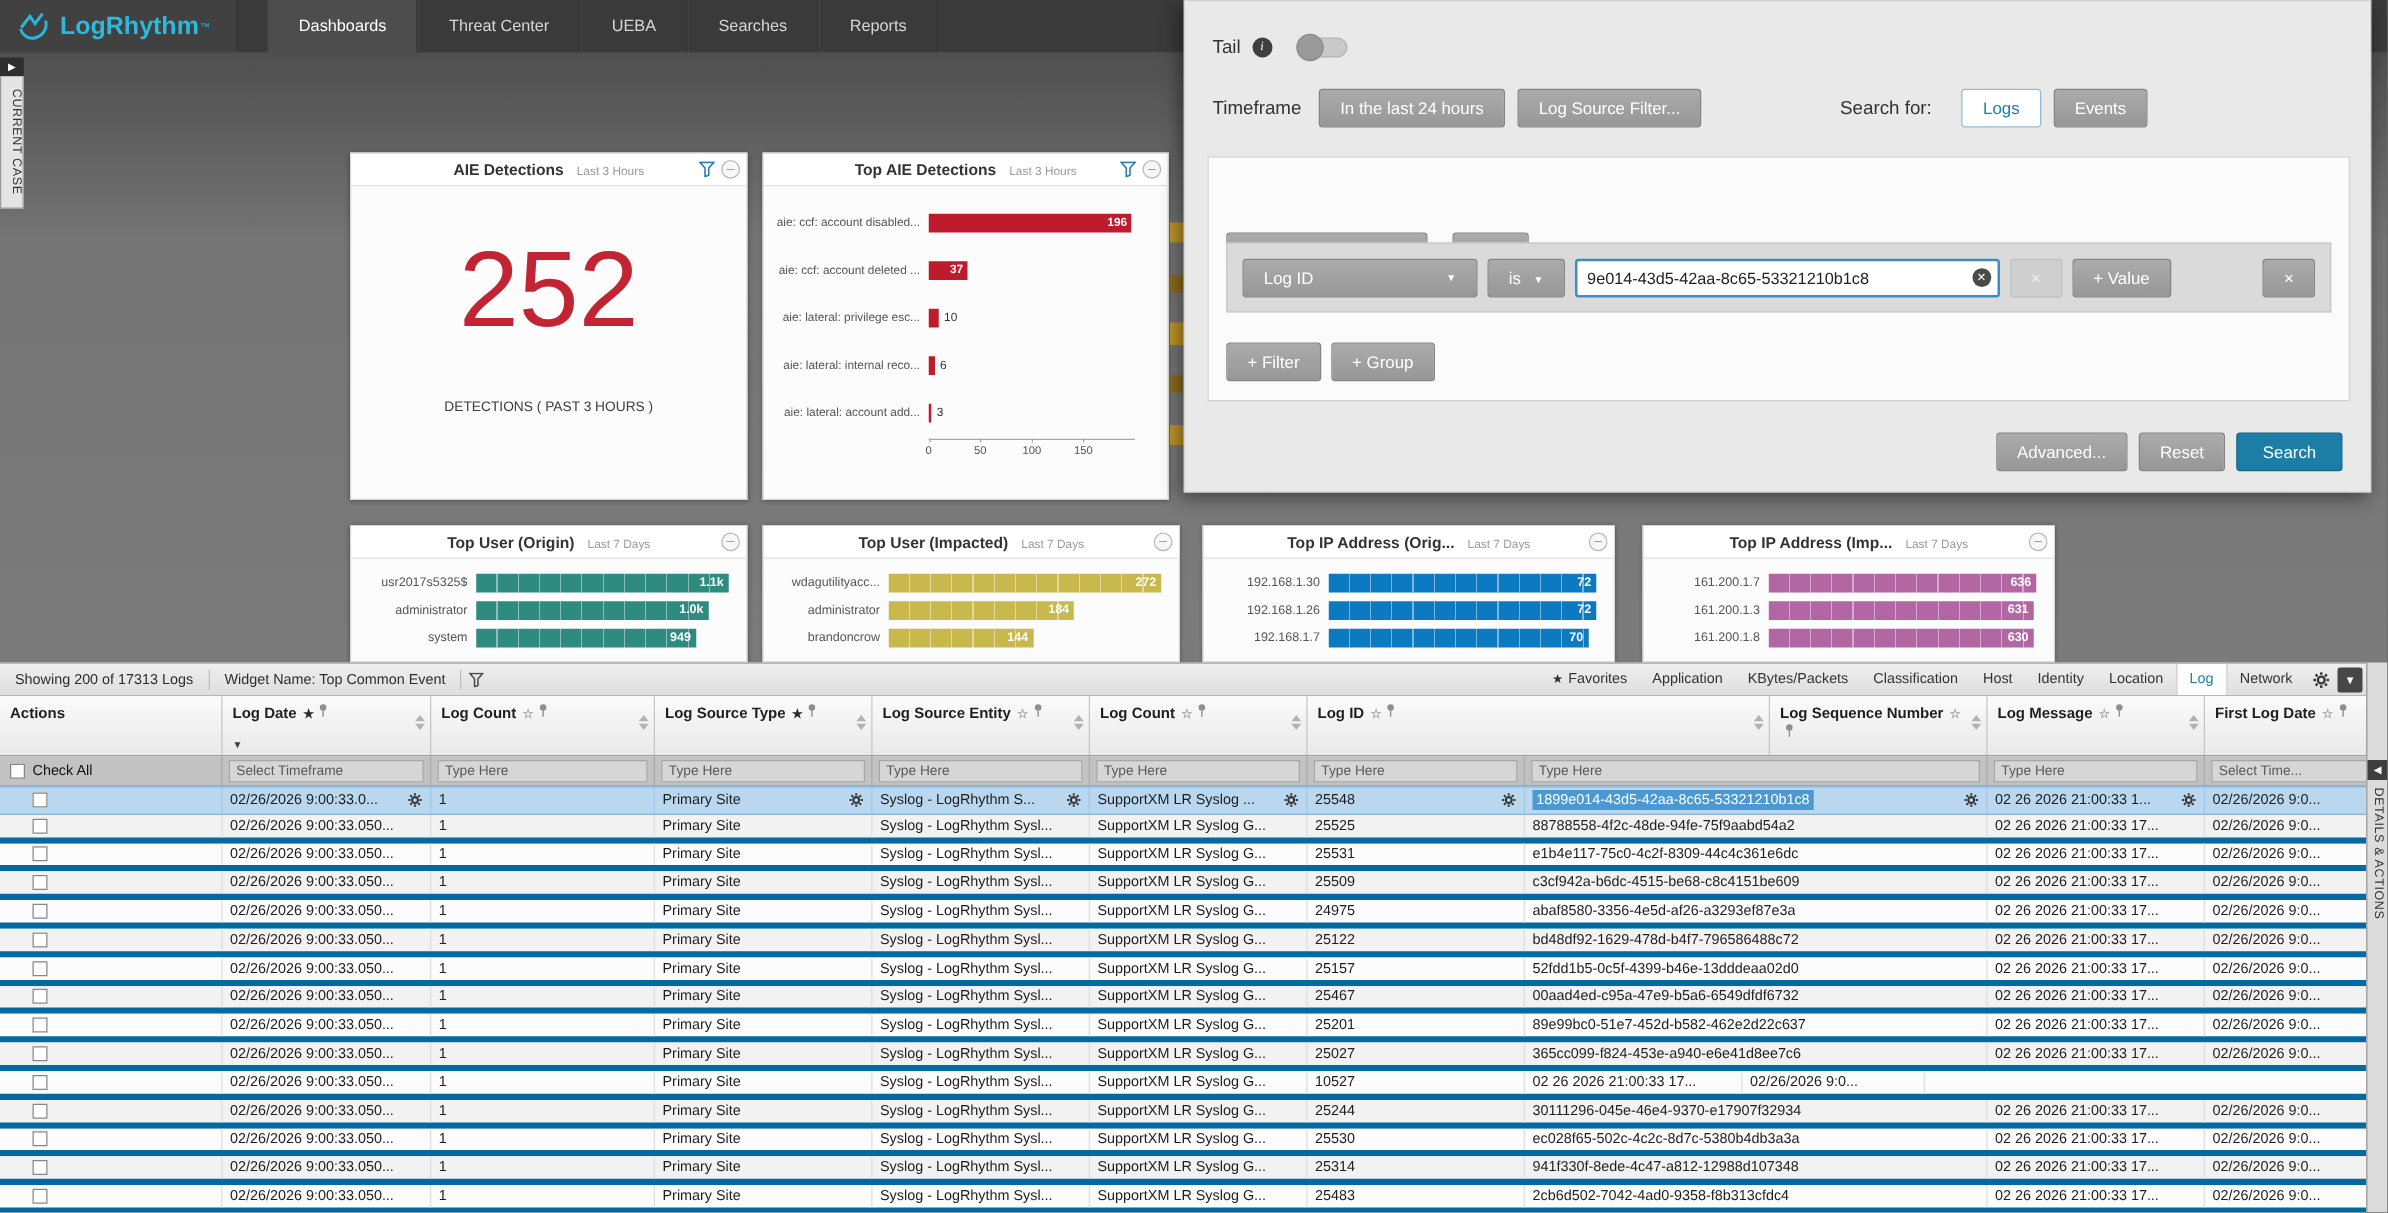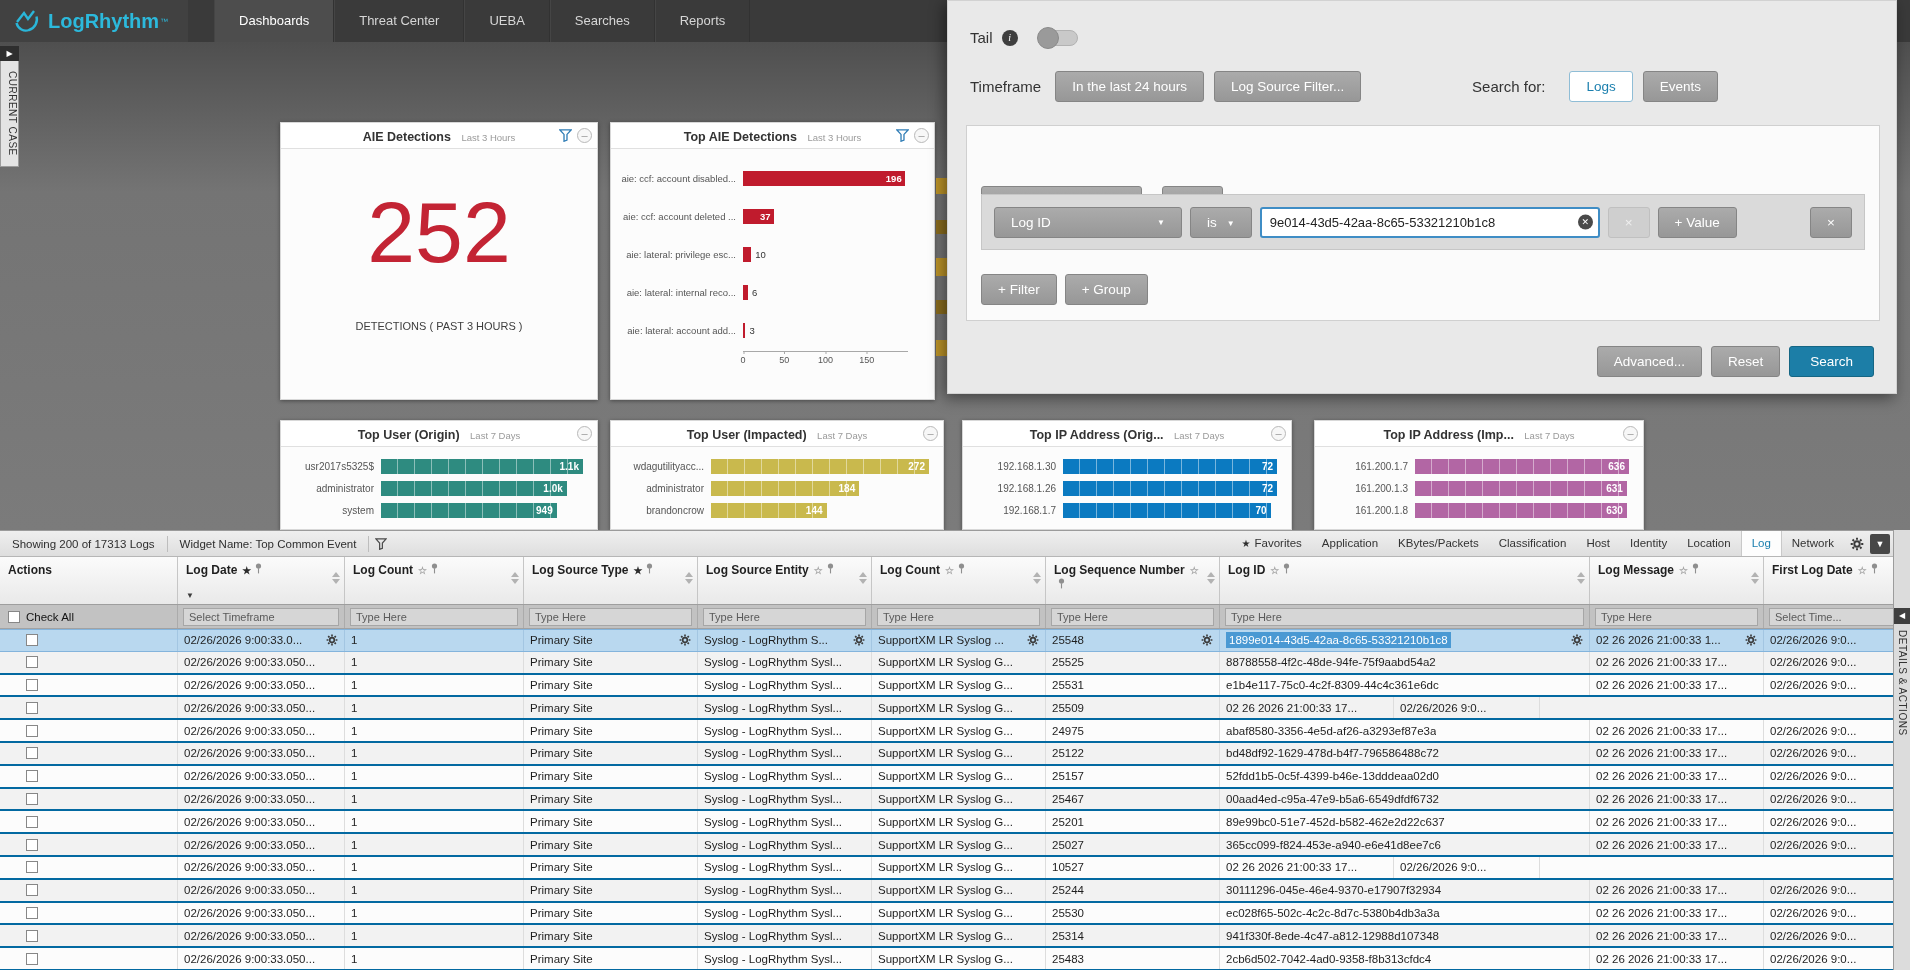--- a/index.html
+++ b/index.html
@@ -117,21 +117,21 @@
 .sorts{position:absolute;right:4px;top:15px;display:flex;flex-direction:column;gap:2px;}
 .su{width:0;height:0;border-left:4px solid transparent;border-right:4px solid transparent;border-bottom:5px solid #b2b2b2;display:block;}
 .sd{width:0;height:0;border-left:4px solid transparent;border-right:4px solid transparent;border-top:5px solid #b2b2b2;display:block;}
 .sortdesc{position:absolute;left:8px;bottom:3px;font-size:8px;color:#3c3c3c;}
 .gfilter{display:flex;height:24px;background:#c2c2c2;border-bottom:1px solid #a2a2a2;}
 .fcell{flex:none;border-right:1px solid #ababab;padding:2px 5px;display:flex;align-items:center;overflow:hidden;}
 .finput{flex:1;height:18px;background:#d6d6d6;border:1px solid #a6a6a6;font-size:11px;color:#5a5a5a;line-height:16px;padding:0 5px;white-space:nowrap;overflow:hidden;}
 .fc-check{padding-left:8px;gap:6px;}
 .cb{width:12px;height:12px;background:#fff;border:1px solid #878787;flex:none;}
 .cbl{font-size:11.5px;color:#111;white-space:nowrap;}
-.grow{display:flex;height:22.8px;border-bottom:2px solid #0369a1;background:#fcfcfc;}
+.grow{display:flex;height:22.8px;border-bottom:5px solid #0369a1;background:#fcfcfc;}
 .grow:nth-child(even){background:#f2f2f2;}
 .grow.selected{background:#b9d8ef;border-top:1px solid #84b4dc;border-bottom:1px solid #84b4dc;}
 .cell{flex:none;display:flex;align-items:center;padding:0 6px;font-size:11.5px;color:#1e1e1e;border-right:1px solid #ddd;overflow:hidden;white-space:nowrap;}
 .grow.selected .cell{border-right-color:#a3c6e2;}
 .c-actions{padding-left:26px;}
 .gear{margin-left:auto;padding-left:4px;display:flex;flex:none;}
 .idhl{background:#4a99d3;color:#fff;padding:0 3px;line-height:16px;}
 .ctext{overflow:hidden;text-overflow:ellipsis;}
 
 
@@ -516,28 +516,28 @@
           <i class="su"></i>
           <i class="sd"></i>
         </span></div>
       <div class="hcell" style="width: 174px;"><span class="hlabel">Log Count</span><span class="star outline">☆</span><span class="pin"><svg width="7" height="11" viewBox="0 0 7 11">
             <circle cx="3.5" cy="3" r="2.6" fill="#8f8f8f"></circle>
             <rect x="2.95" y="5.2" width="1.1" height="5.2" fill="#8f8f8f"></rect>
           </svg></span><span class="sorts">
           <i class="su"></i>
           <i class="sd"></i>
         </span></div>
-      <div class="hcell" style="width: 174px;"><span class="hlabel">Log Sequence Number</span><span class="star outline">☆</span><span class="pin"><svg width="7" height="11" viewBox="0 0 7 11">
+      <div class="hcell" style="width: 370px;"><span class="hlabel">Log ID</span><span class="star outline">☆</span><span class="pin"><svg width="7" height="11" viewBox="0 0 7 11">
             <circle cx="3.5" cy="3" r="2.6" fill="#8f8f8f"></circle>
             <rect x="2.95" y="5.2" width="1.1" height="5.2" fill="#8f8f8f"></rect>
           </svg></span><span class="sorts">
           <i class="su"></i>
           <i class="sd"></i>
         </span></div>
-      <div class="hcell" style="width: 370px;"><span class="hlabel">Log ID</span><span class="star outline">☆</span><span class="pin"><svg width="7" height="11" viewBox="0 0 7 11">
+      <div class="hcell" style="width: 174px;"><span class="hlabel">Log Sequence Number</span><span class="star outline">☆</span><span class="pin"><svg width="7" height="11" viewBox="0 0 7 11">
             <circle cx="3.5" cy="3" r="2.6" fill="#8f8f8f"></circle>
             <rect x="2.95" y="5.2" width="1.1" height="5.2" fill="#8f8f8f"></rect>
           </svg></span><span class="sorts">
           <i class="su"></i>
           <i class="sd"></i>
         </span></div>
       <div class="hcell" style="width: 174px;"><span class="hlabel">Log Message</span><span class="star outline">☆</span><span class="pin"><svg width="7" height="11" viewBox="0 0 7 11">
             <circle cx="3.5" cy="3" r="2.6" fill="#8f8f8f"></circle>
             <rect x="2.95" y="5.2" width="1.1" height="5.2" fill="#8f8f8f"></rect>
           </svg></span><span class="sorts">
@@ -750,20 +750,23 @@
         </div>
         <div class="cell" style="width: 174px;">
           <span class="ctext">Syslog - LogRhythm Sysl...</span>
         </div>
         <div class="cell" style="width: 174px;">
           <span class="ctext">SupportXM LR Syslog G...</span>
         </div>
         <div class="cell" style="width: 174px;">
           <span class="ctext">25509</span>
         </div>
+        <div class="cell" style="width: 370px;">
+          <span class="ctext">c3cf942a-b6dc-4515-be68-c8c4151be609</span>
+        </div>
         <div class="cell" style="width: 174px;">
           <span class="ctext">02 26 2026 21:00:33 17...</span>
         </div>
         <div class="cell" style="width: 146px;">
           <span class="ctext">02/26/2026 9:0...</span>
         </div>
       </div>
       <div class="grow">
         <div class="cell c-actions" style="width: 178px;">
           <span class="cb"></span>

